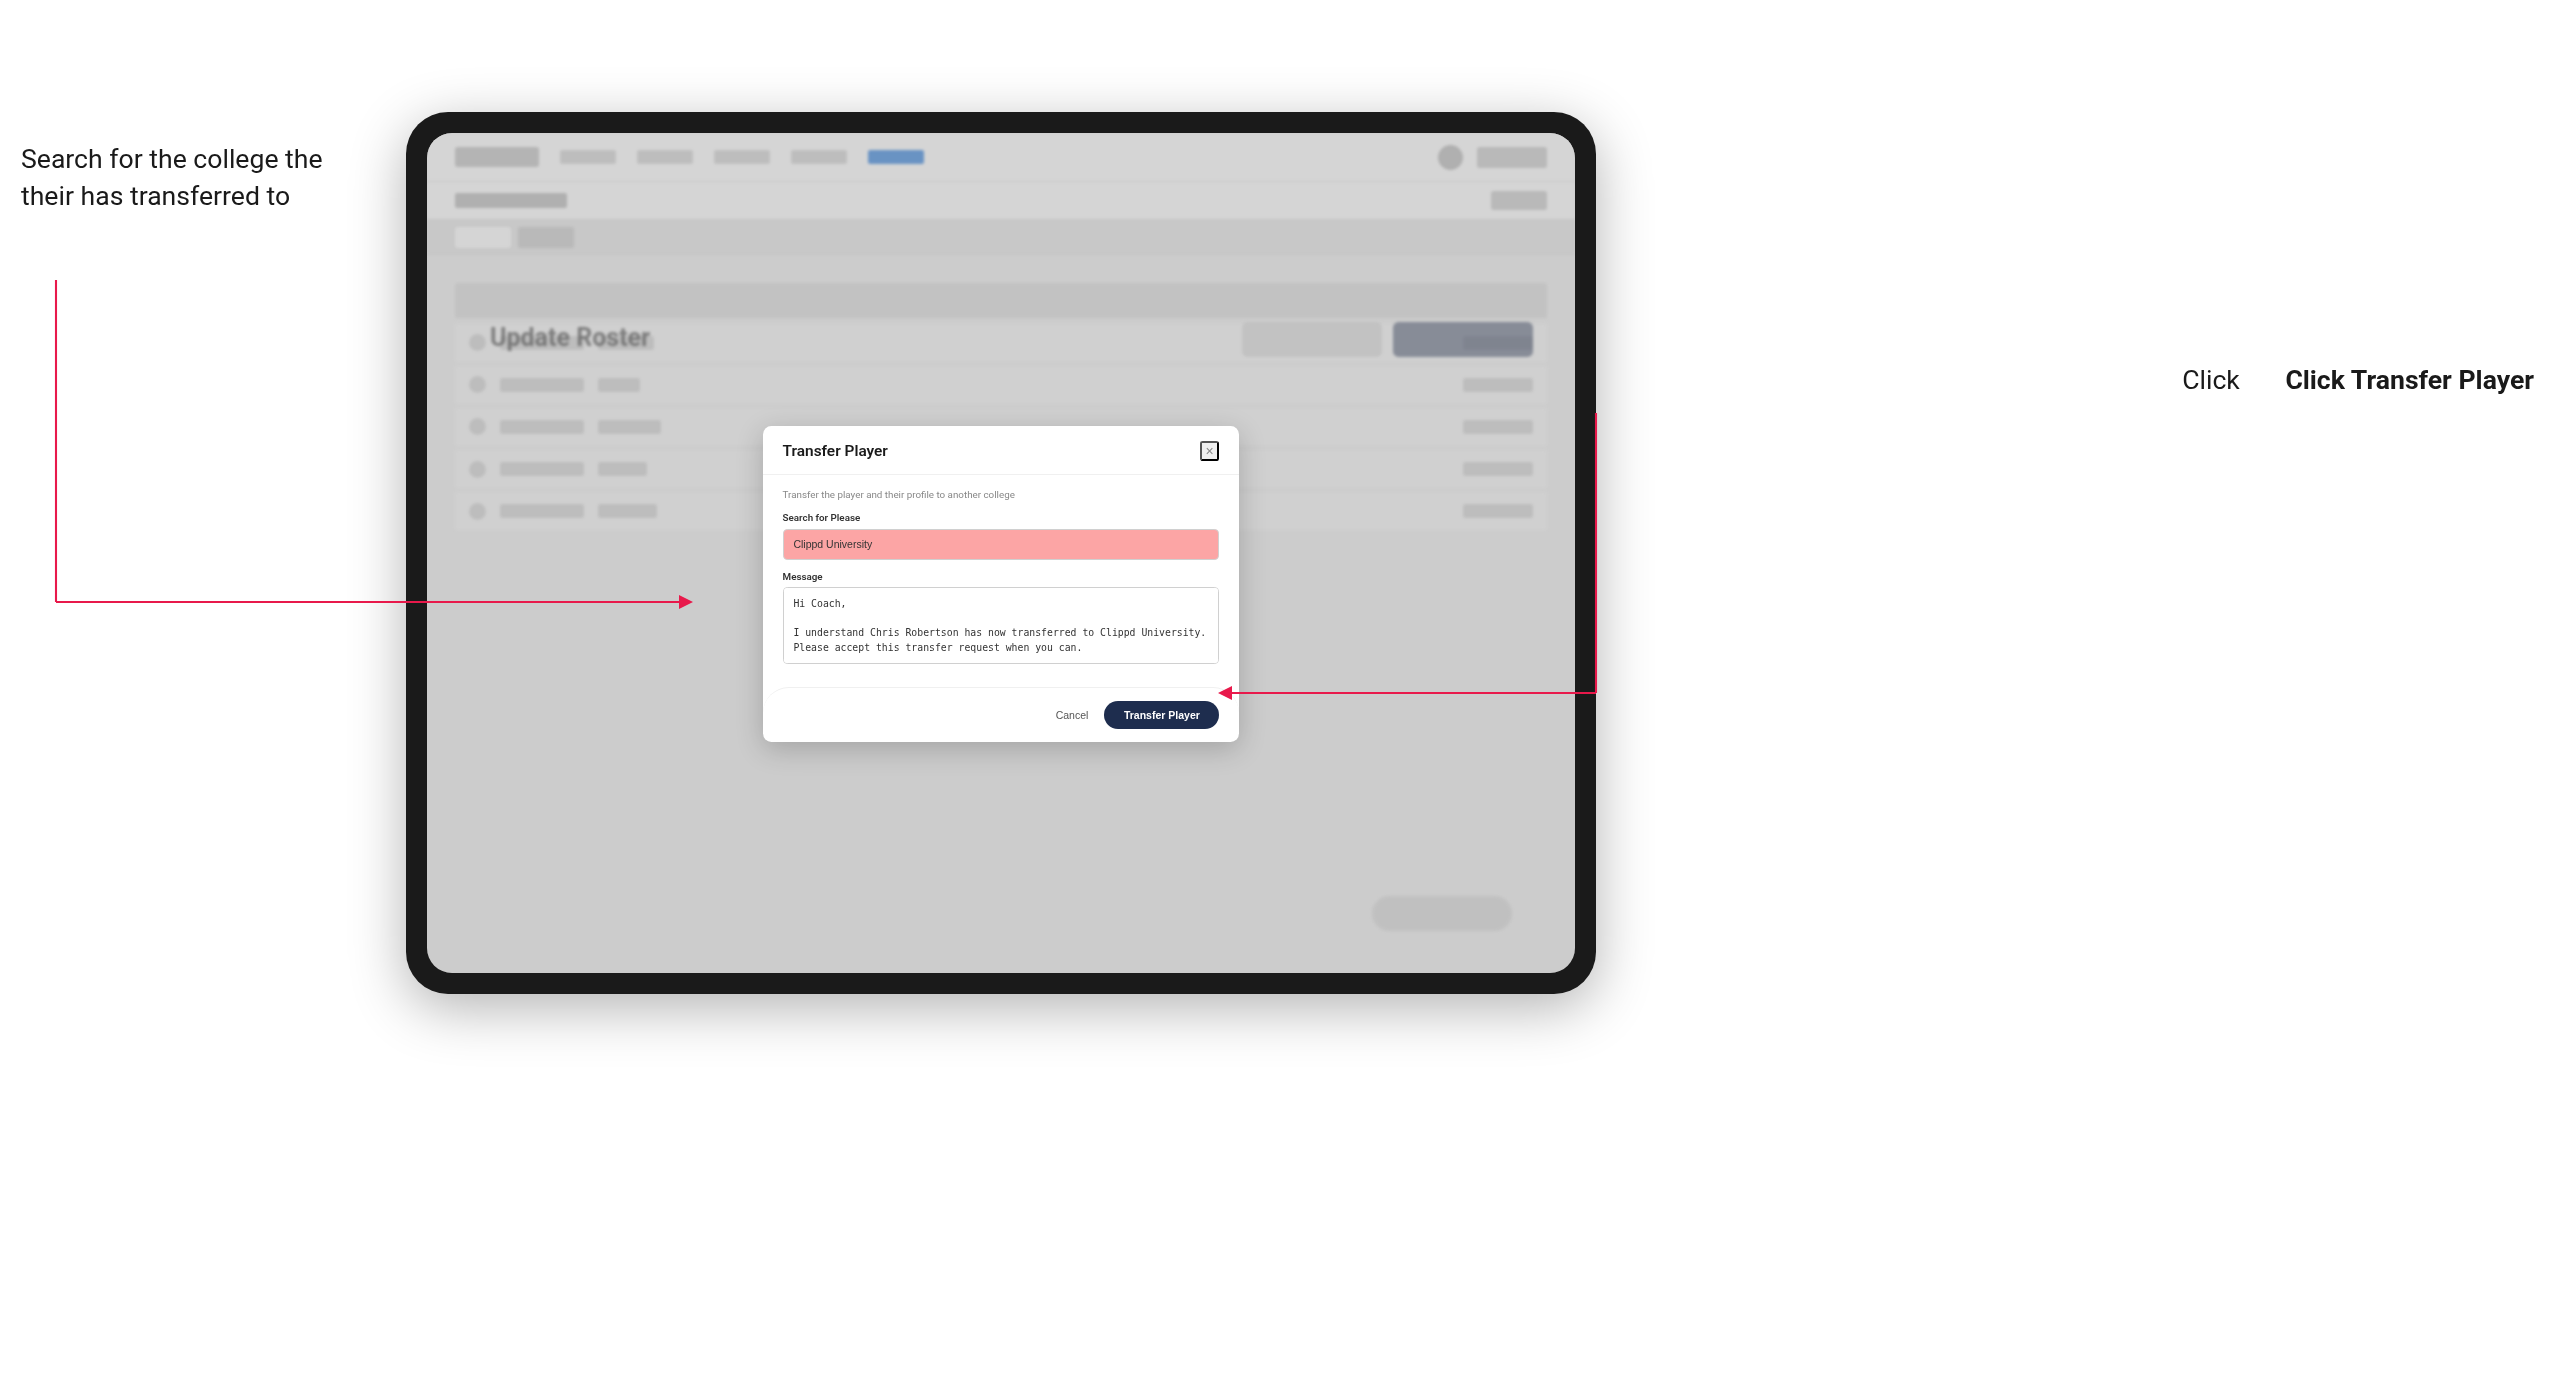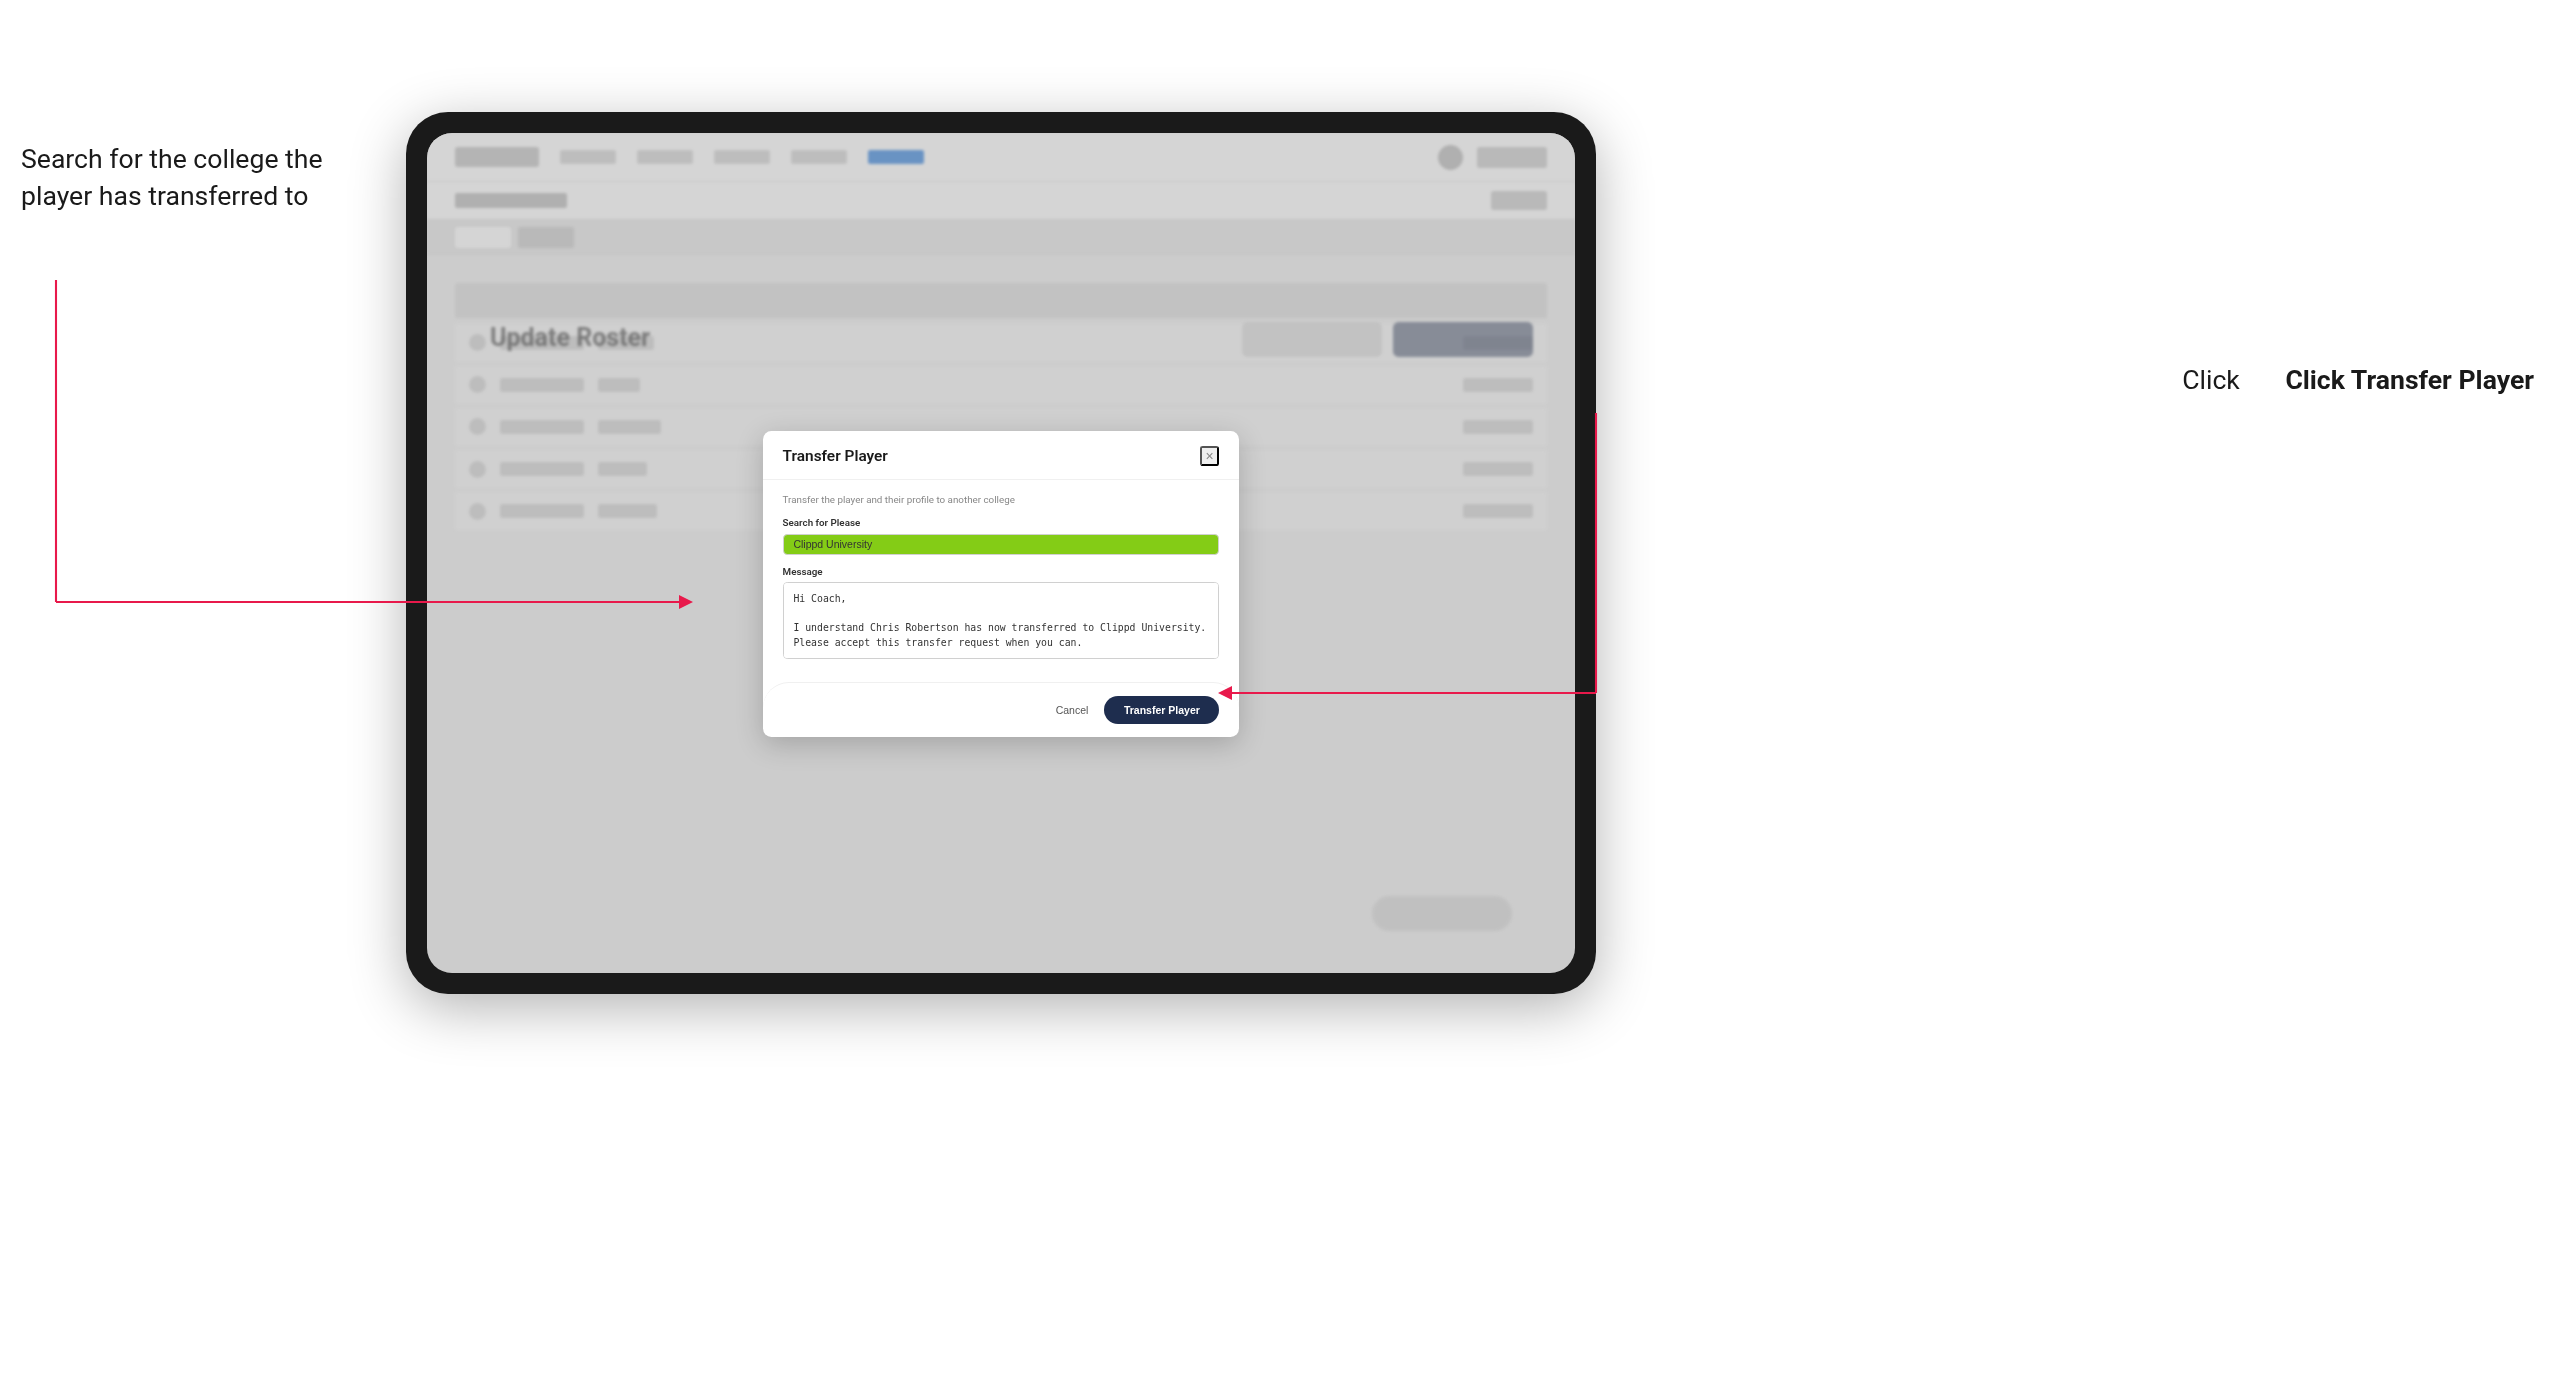--- a/index.html
+++ b/index.html
@@ -294,27 +294,27 @@
     .form-label {
       font-size: 9.8px;
       font-weight: 600;
       color: #333;
       margin-bottom: 5.6px;
       display: block;
     }
 
     .form-input {
       width: 100%;
-      height: 21px;
+      height: 31px;
       border: 0.7px solid #d0d0d0;
       border-radius: 4.2px;
       padding: 0 9.8px;
       font-size: 10.5px;
       color: #333;
-      background: #84cc16;
+      background: #fca5a5;
       margin-bottom: 11.2px;
     }
 
     .form-textarea {
       width: 100%;
       height: 77px;
       border: 0.7px solid #d0d0d0;
       border-radius: 4.2px;
       padding: 8.4px 9.8px;
       font-size: 9.8px;
@@ -363,21 +363,21 @@
       width: 2576px;
       height: 1386px;
       pointer-events: none;
     }
   </style>
 </head>
 <body>
 
 <div class="annotation-left">
   <p>Search for the college the
-player has transferred to</p>
+their has transferred to</p>
 </div>
 
 <div class="annotation-right">
   <span>Click </span><strong>Click Transfer Player</strong>
 </div>
 
 <div class="tablet">
   <div class="tablet-screen">
 
     <div class="bg-content">

